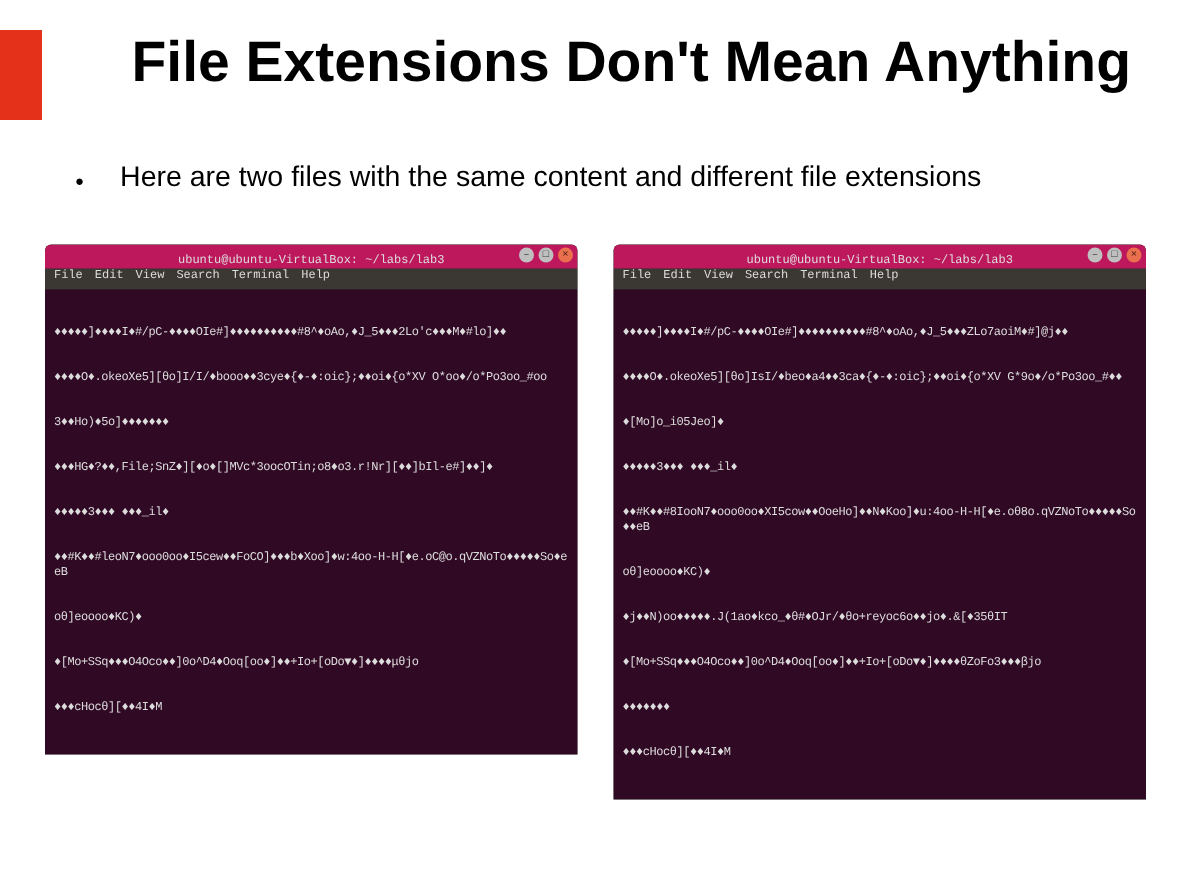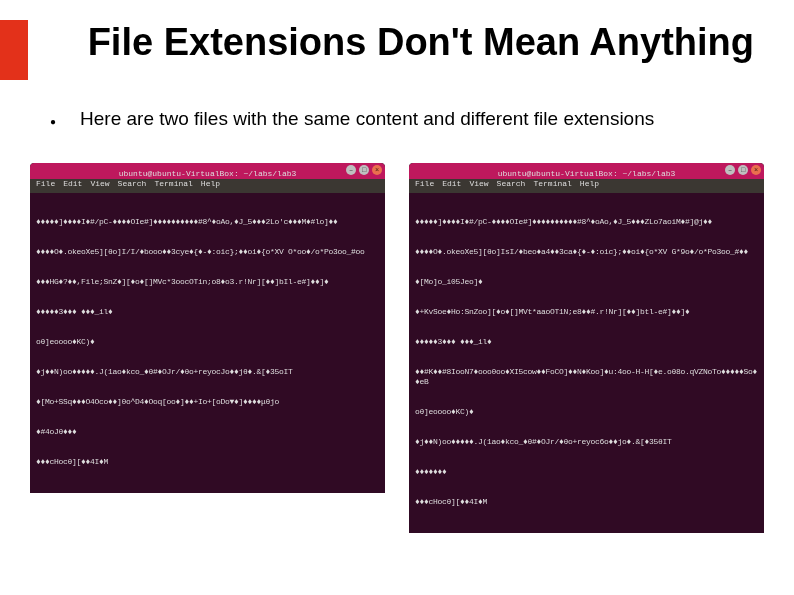--- a/index.html
+++ b/index.html
@@ -59,26 +59,26 @@
         <span>File</span>
         <span>Edit</span>
         <span>View</span>
         <span>Search</span>
         <span>Terminal</span>
         <span>Help</span>
       </div>
       <div class="t-body">
         <span class="garble">♦♦♦♦♦]♦♦♦♦I♦#/pC-♦♦♦♦OIe#]♦♦♦♦♦♦♦♦♦♦#8^♦oAo,♦J_5♦♦♦2Lo'c♦♦♦M♦#lo]♦♦</span>
         <span class="garble">♦♦♦♦O♦.okeoXe5][θo]I/I/♦booo♦♦3cye♦{♦-♦:oic};♦♦oi♦{o*XV O*oo♦/o*Po3oo_#oo</span>
+        <span class="garble">3♦♦Ho)♦5o]♦♦♦♦♦♦♦</span>
         <span class="garble">♦♦♦HG♦?♦♦,File;SnZ♦][♦o♦[]MVc*3oocOTin;o8♦o3.r!Nr][♦♦]bIl-e#]♦♦]♦</span>
         <span class="garble">♦♦♦♦♦3♦♦♦ ♦♦♦_il♦</span>
+        <span class="garble">♦♦#K♦♦#leoN7♦ooo0oo♦I5cew♦♦FoCO]♦♦♦b♦Xoo]♦w:4oo-H-H[♦e.oC@o.qVZNoTo♦♦♦♦♦So♦eeB</span>
         <span class="garble">oθ]eoooo♦KC)♦</span>
-        <span class="garble">♦j♦♦N)oo♦♦♦♦♦.J(1ao♦kco_♦θ#♦OJr/♦θo+reyocJo♦♦jθ♦.&amp;[♦35oIT</span>
         <span class="garble">♦[Mo+SSq♦♦♦O4Oco♦♦]0o^D4♦Ooq[oo♦]♦♦+Io+[oDo▼♦]♦♦♦♦μθjo</span>
-        <span class="garble">♦#4oJθ♦♦♦</span>
         <span class="garble">♦♦♦cHocθ][♦♦4I♦M</span>
       </div>
     </div>
   </div>
 
   <div class="term-wrap">
     <div class="term">
       <div class="t-title">
         <span class="t-title-text">ubuntu@ubuntu-VirtualBox: ~/labs/lab3</span>
         <span class="wm-btns">
@@ -92,24 +92,24 @@
         <span>Edit</span>
         <span>View</span>
         <span>Search</span>
         <span>Terminal</span>
         <span>Help</span>
       </div>
       <div class="t-body">
         <span class="garble">♦♦♦♦♦]♦♦♦♦I♦#/pC-♦♦♦♦OIe#]♦♦♦♦♦♦♦♦♦♦#8^♦oAo,♦J_5♦♦♦ZLo7aoiM♦#]@j♦♦</span>
         <span class="garble">♦♦♦♦O♦.okeoXe5][θo]IsI/♦beo♦a4♦♦3ca♦{♦-♦:oic};♦♦oi♦{o*XV G*9o♦/o*Po3oo_#♦♦</span>
         <span class="garble">♦[Mo]o_i05Jeo]♦</span>
-        <span class="garble">♦+KvSoe♦Ho:SnZoo][♦o♦[]MVt*aaoOT1N;e8♦♦#.r!Nr][♦♦]btl-e#]♦♦]♦</span>
         <span class="garble">♦♦♦♦♦3♦♦♦ ♦♦♦_il♦</span>
-        <span class="garble">♦♦#K♦♦#8IooN7♦ooo0oo♦XI5cow♦♦FoCO]♦♦N♦Koo]♦u:4oo-H-H[♦e.oθ8o.qVZNoTo♦♦♦♦♦So♦♦eB</span>
+        <span class="garble">♦♦#K♦♦#8IooN7♦ooo0oo♦XI5cow♦♦OoeHo]♦♦N♦Koo]♦u:4oo-H-H[♦e.oθ8o.qVZNoTo♦♦♦♦♦So♦♦eB</span>
         <span class="garble">oθ]eoooo♦KC)♦</span>
         <span class="garble">♦j♦♦N)oo♦♦♦♦♦.J(1ao♦kco_♦θ#♦OJr/♦θo+reyoc6o♦♦jo♦.&amp;[♦35θIT</span>
+        <span class="garble">♦[Mo+SSq♦♦♦O4Oco♦♦]0o^D4♦Ooq[oo♦]♦♦+Io+[oDo▼♦]♦♦♦♦θZoFo3♦♦♦βjo</span>
         <span class="garble">♦♦♦♦♦♦♦</span>
         <span class="garble">♦♦♦cHocθ][♦♦4I♦M</span>
       </div>
     </div>
   </div>
 
 </div>
 
 </body></html>

